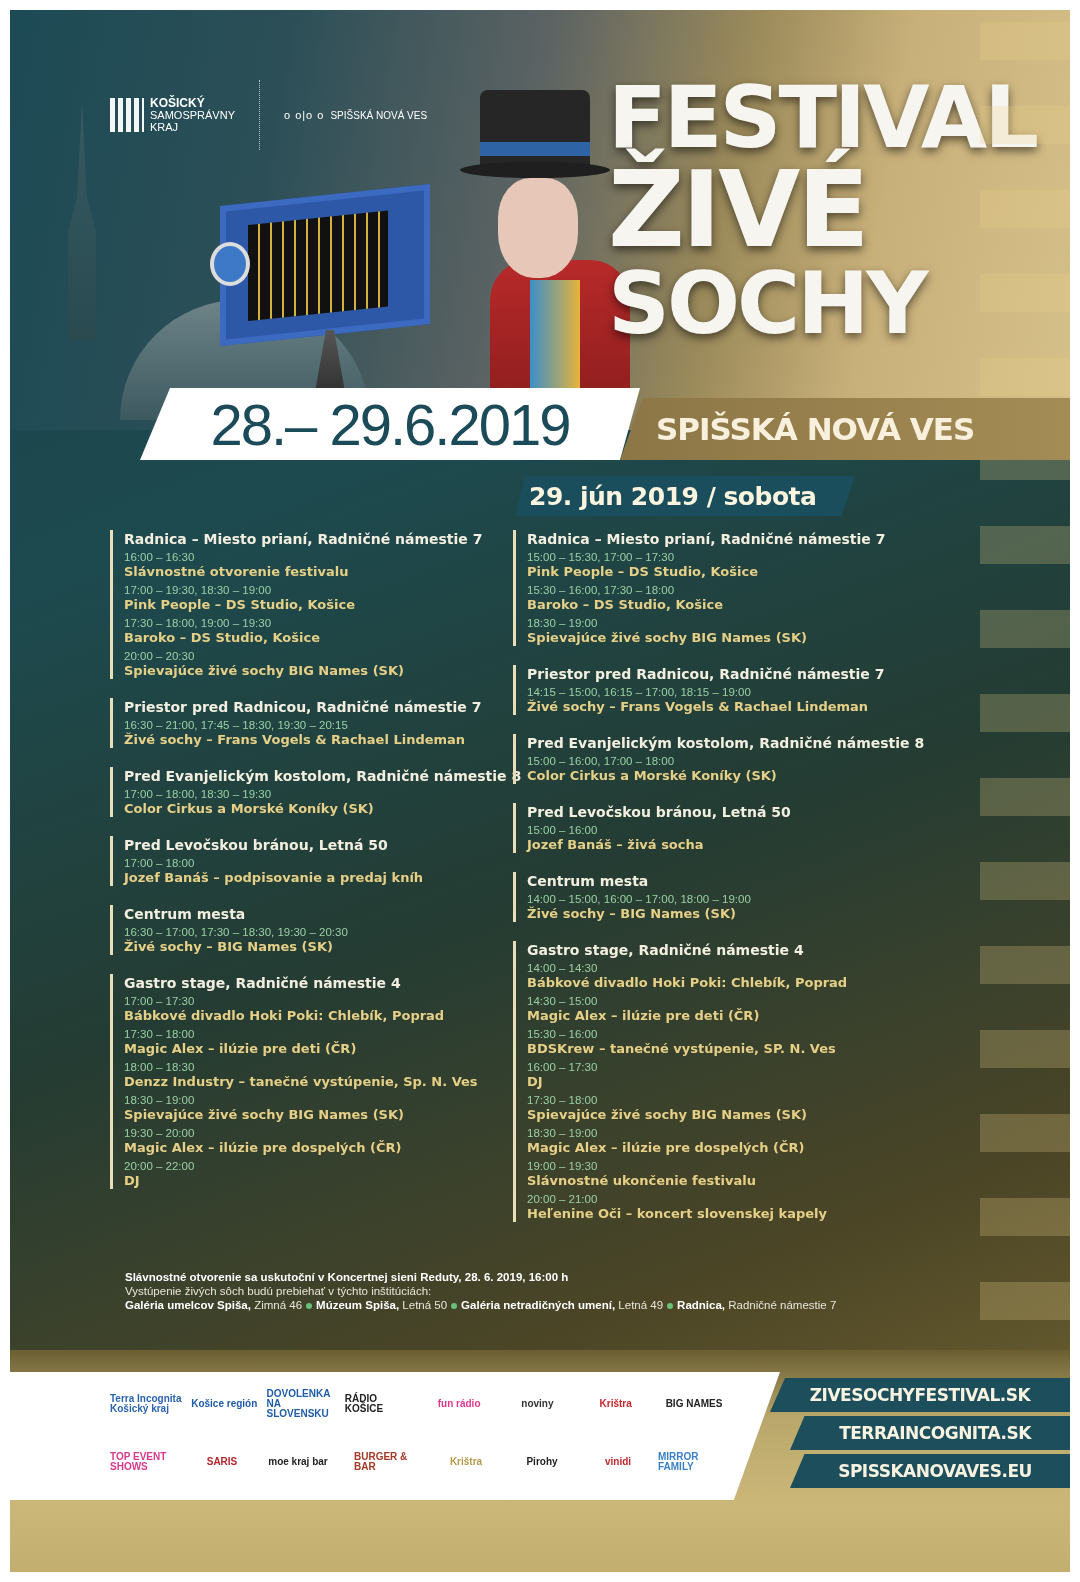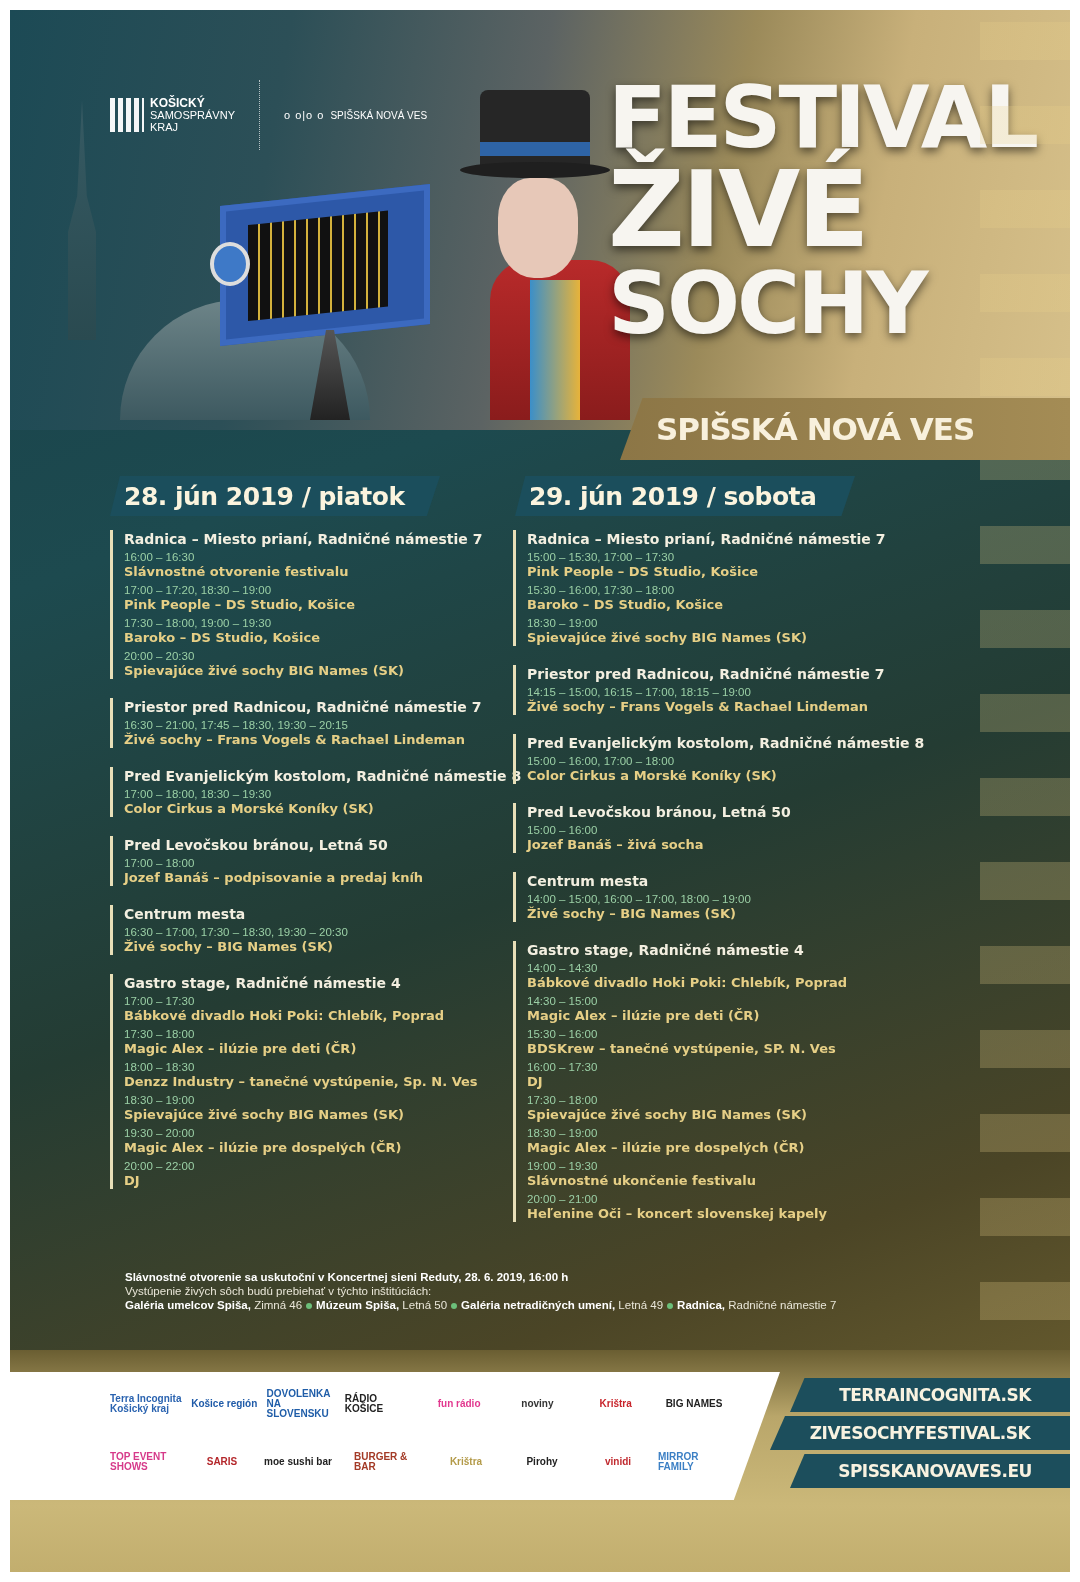--- a/index.html
+++ b/index.html
@@ -104,33 +104,35 @@
 
     <div class="title">
       <div>FESTIVAL</div>
       <div class="l2">ŽIVÉ</div>
       <div>SOCHY</div>
     </div>
   </div>
 
   <div class="ornament"></div>
 
+  <div class="datebar">
+    <span>28.– 29.6.2019</span>
+  </div>
   <div class="citybar">
     <span>SPIŠSKÁ NOVÁ VES</span>
   </div>
 
-  <div class="dayhdr" style="left:100px;top:466px;width:330px">28. jún 2019 / piatok</div>
   <div class="dayhdr" style="left:505px;top:466px;width:340px">29. jún 2019 / sobota</div>
 
   <div class="col" id="col0" style="left:100px;top:520px">
       <div class="venue">
         <div class="vname">Radnica – Miesto prianí, Radničné námestie 7</div>
         <div class="time">16:00 – 16:30</div>
         <div class="act">Slávnostné otvorenie festivalu</div>
-        <div class="time">17:00 – 17:20, 18:30 – 19:00</div>
+        <div class="time">17:00 – 19:30, 18:30 – 19:00</div>
         <div class="act">Pink People – DS Studio, Košice</div>
         <div class="time">17:30 – 18:00, 19:00 – 19:30</div>
         <div class="act">Baroko – DS Studio, Košice</div>
         <div class="time">20:00 – 20:30</div>
         <div class="act">Spievajúce živé sochy BIG Names (SK)</div>
       </div>
       <div class="venue">
         <div class="vname">Priestor pred Radnicou, Radničné námestie 7</div>
         <div class="time">16:30 – 21:00, 17:45 – 18:30, 19:30 – 20:15</div>
         <div class="act">Živé sochy – Frans Vogels &amp; Rachael Lindeman</div>
@@ -231,26 +233,26 @@
         <div class="logo" style="color: rgb(31, 93, 168); font-weight: bold;">DOVOLENKA NA SLOVENSKU</div>
         <div class="logo" style="color: rgb(34, 34, 34); font-weight: bold;">RÁDIO KOŠICE</div>
         <div class="logo" style="color: rgb(226, 56, 143); font-weight: bold;">fun rádio</div>
         <div class="logo" style="color: rgb(51, 51, 51); font-weight: bold;">noviny</div>
         <div class="logo" style="color: rgb(200, 36, 43); font-weight: bold;">Krištra</div>
         <div class="logo" style="color: rgb(34, 34, 34); font-weight: bold;">BIG NAMES</div>
       </div>
     <div class="srow" id="srow2" style="top:70px">
         <div class="logo" style="color: rgb(214, 58, 138); font-weight: bold;">TOP EVENT SHOWS</div>
         <div class="logo" style="color: rgb(180, 39, 43); font-weight: bold;">SARIS</div>
-        <div class="logo" style="color: rgb(34, 34, 34); font-weight: bold;">moe sushi bar</div>
+        <div class="logo" style="color: rgb(34, 34, 34); font-weight: bold;">moe kraj bar</div>
         <div class="logo" style="color: rgb(163, 58, 38); font-weight: bold; margin-left: 16px;">BURGER &amp; BAR</div>
         <div class="logo" style="color: rgb(179, 154, 72); font-weight: bold;">Krištra</div>
         <div class="logo" style="color: rgb(34, 34, 34); font-weight: bold;">Pirohy</div>
         <div class="logo" style="color: rgb(192, 41, 46); font-weight: bold;">vinidi</div>
         <div class="logo" style="color: rgb(59, 127, 196); font-weight: bold;">MIRROR FAMILY</div>
       </div>
   </div>
   <div class="urls">
+    <div class="url" style="width:300px;margin-left:0">ZIVESOCHYFESTIVAL.SK</div>
     <div class="url" style="width:290px;margin-left:20px">TERRAINCOGNITA.SK</div>
-    <div class="url" style="width:300px;margin-left:0">ZIVESOCHYFESTIVAL.SK</div>
     <div class="url" style="width:290px;margin-left:20px">SPISSKANOVAVES.EU</div>
   </div>
 </div>
 
 </body></html>

